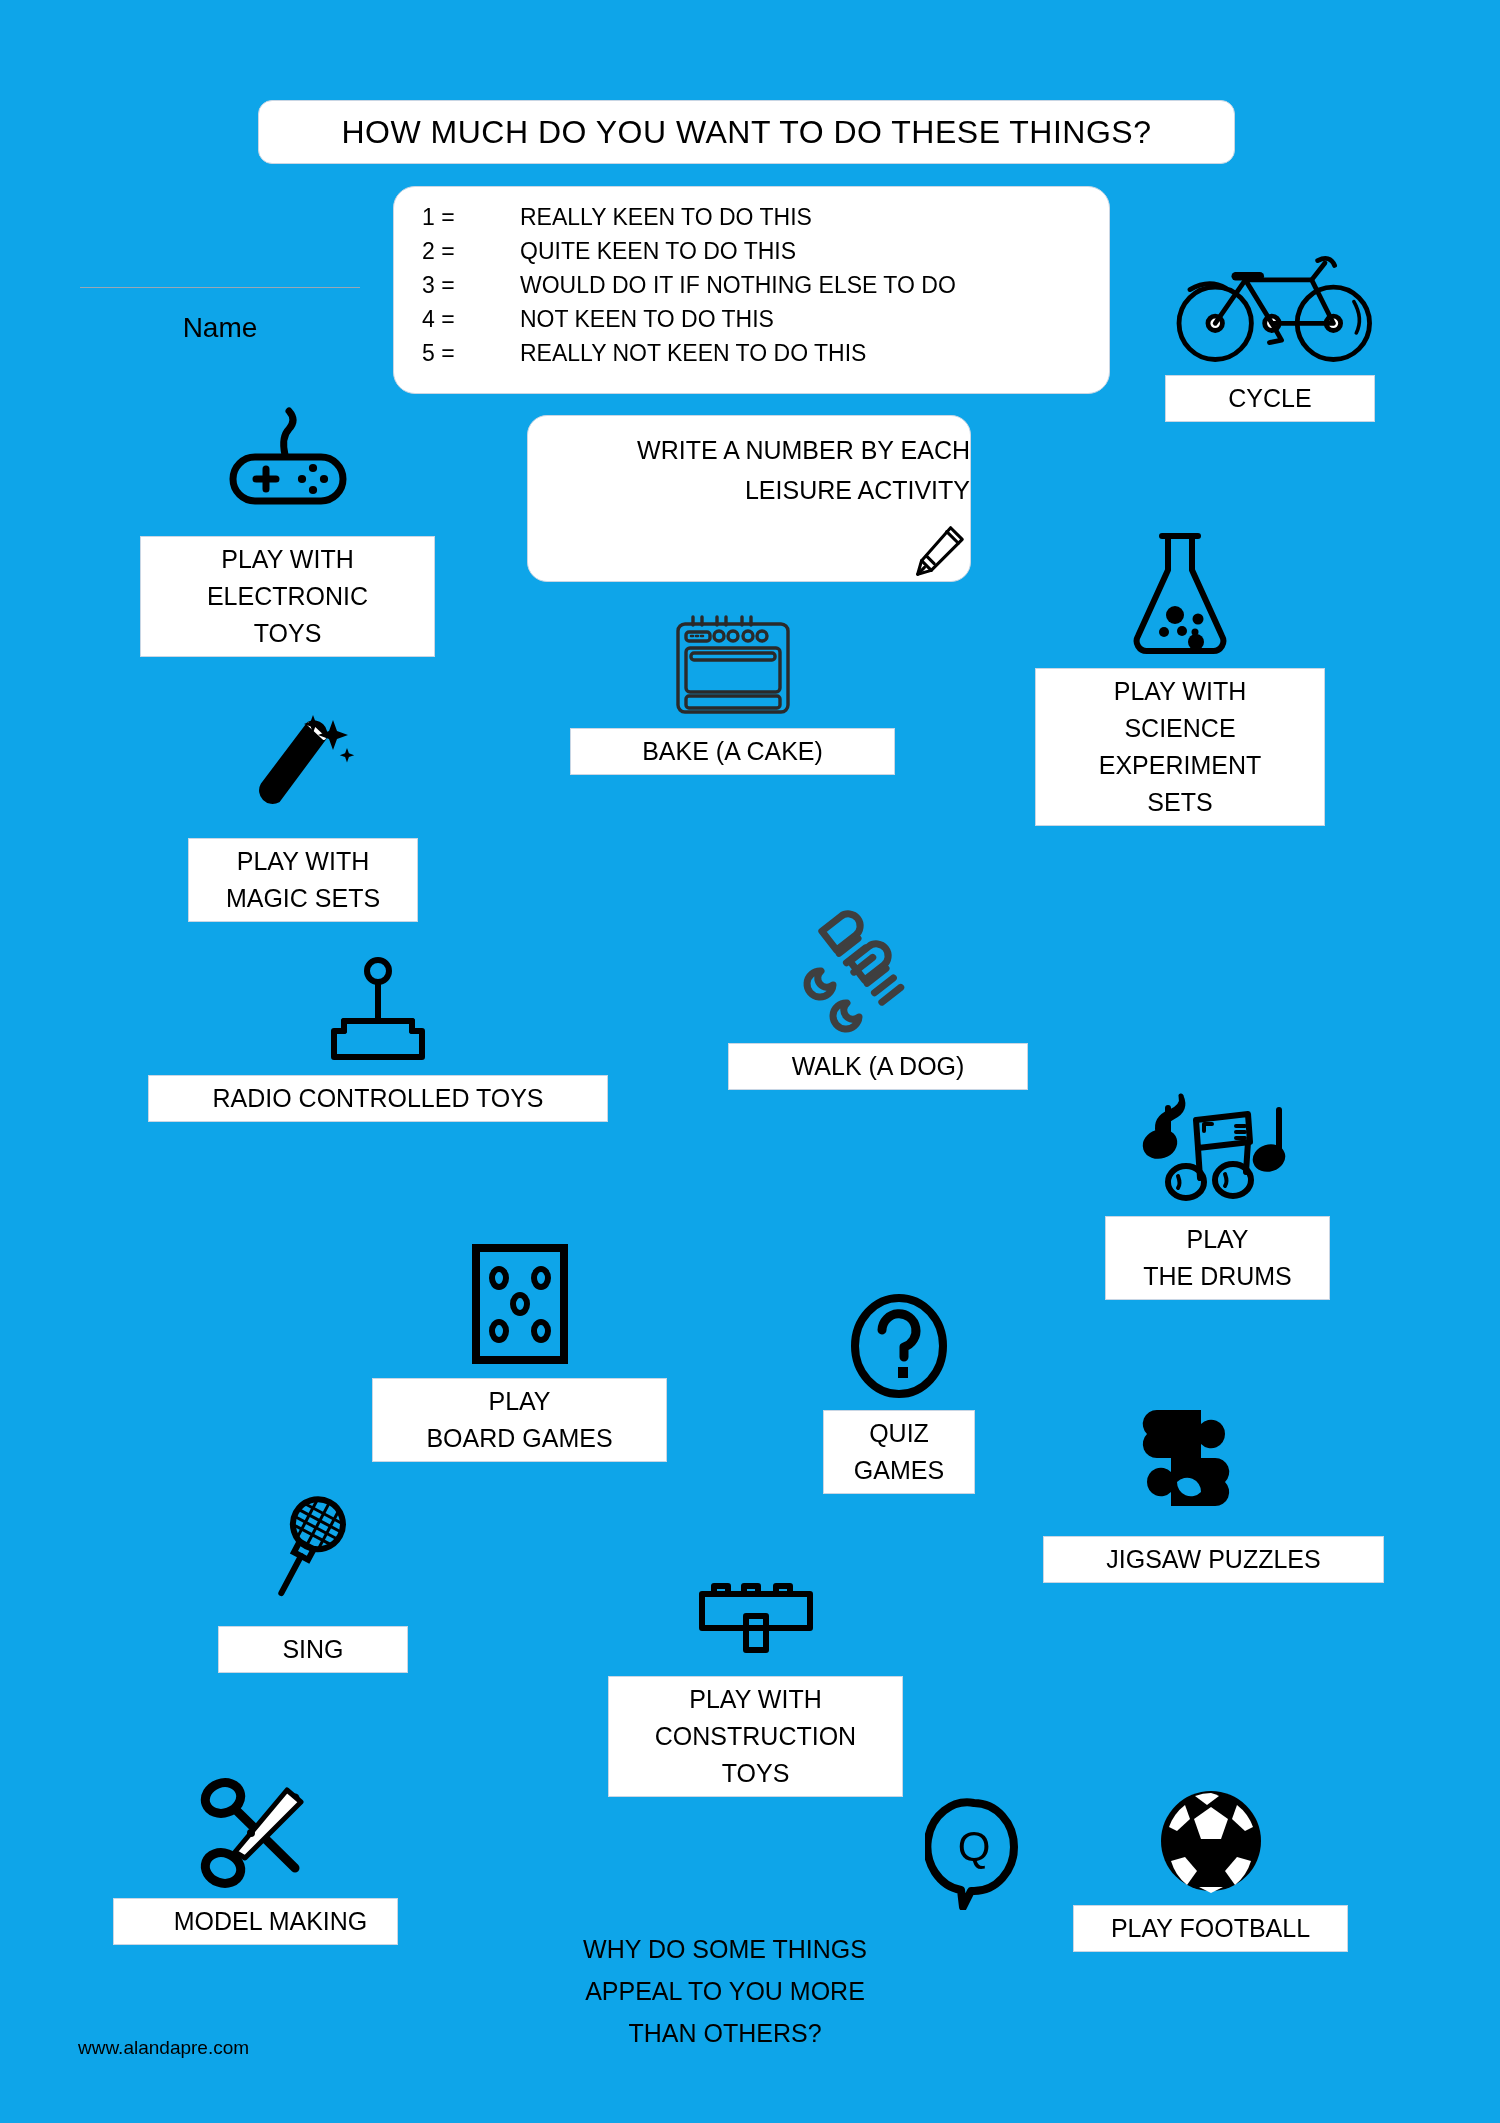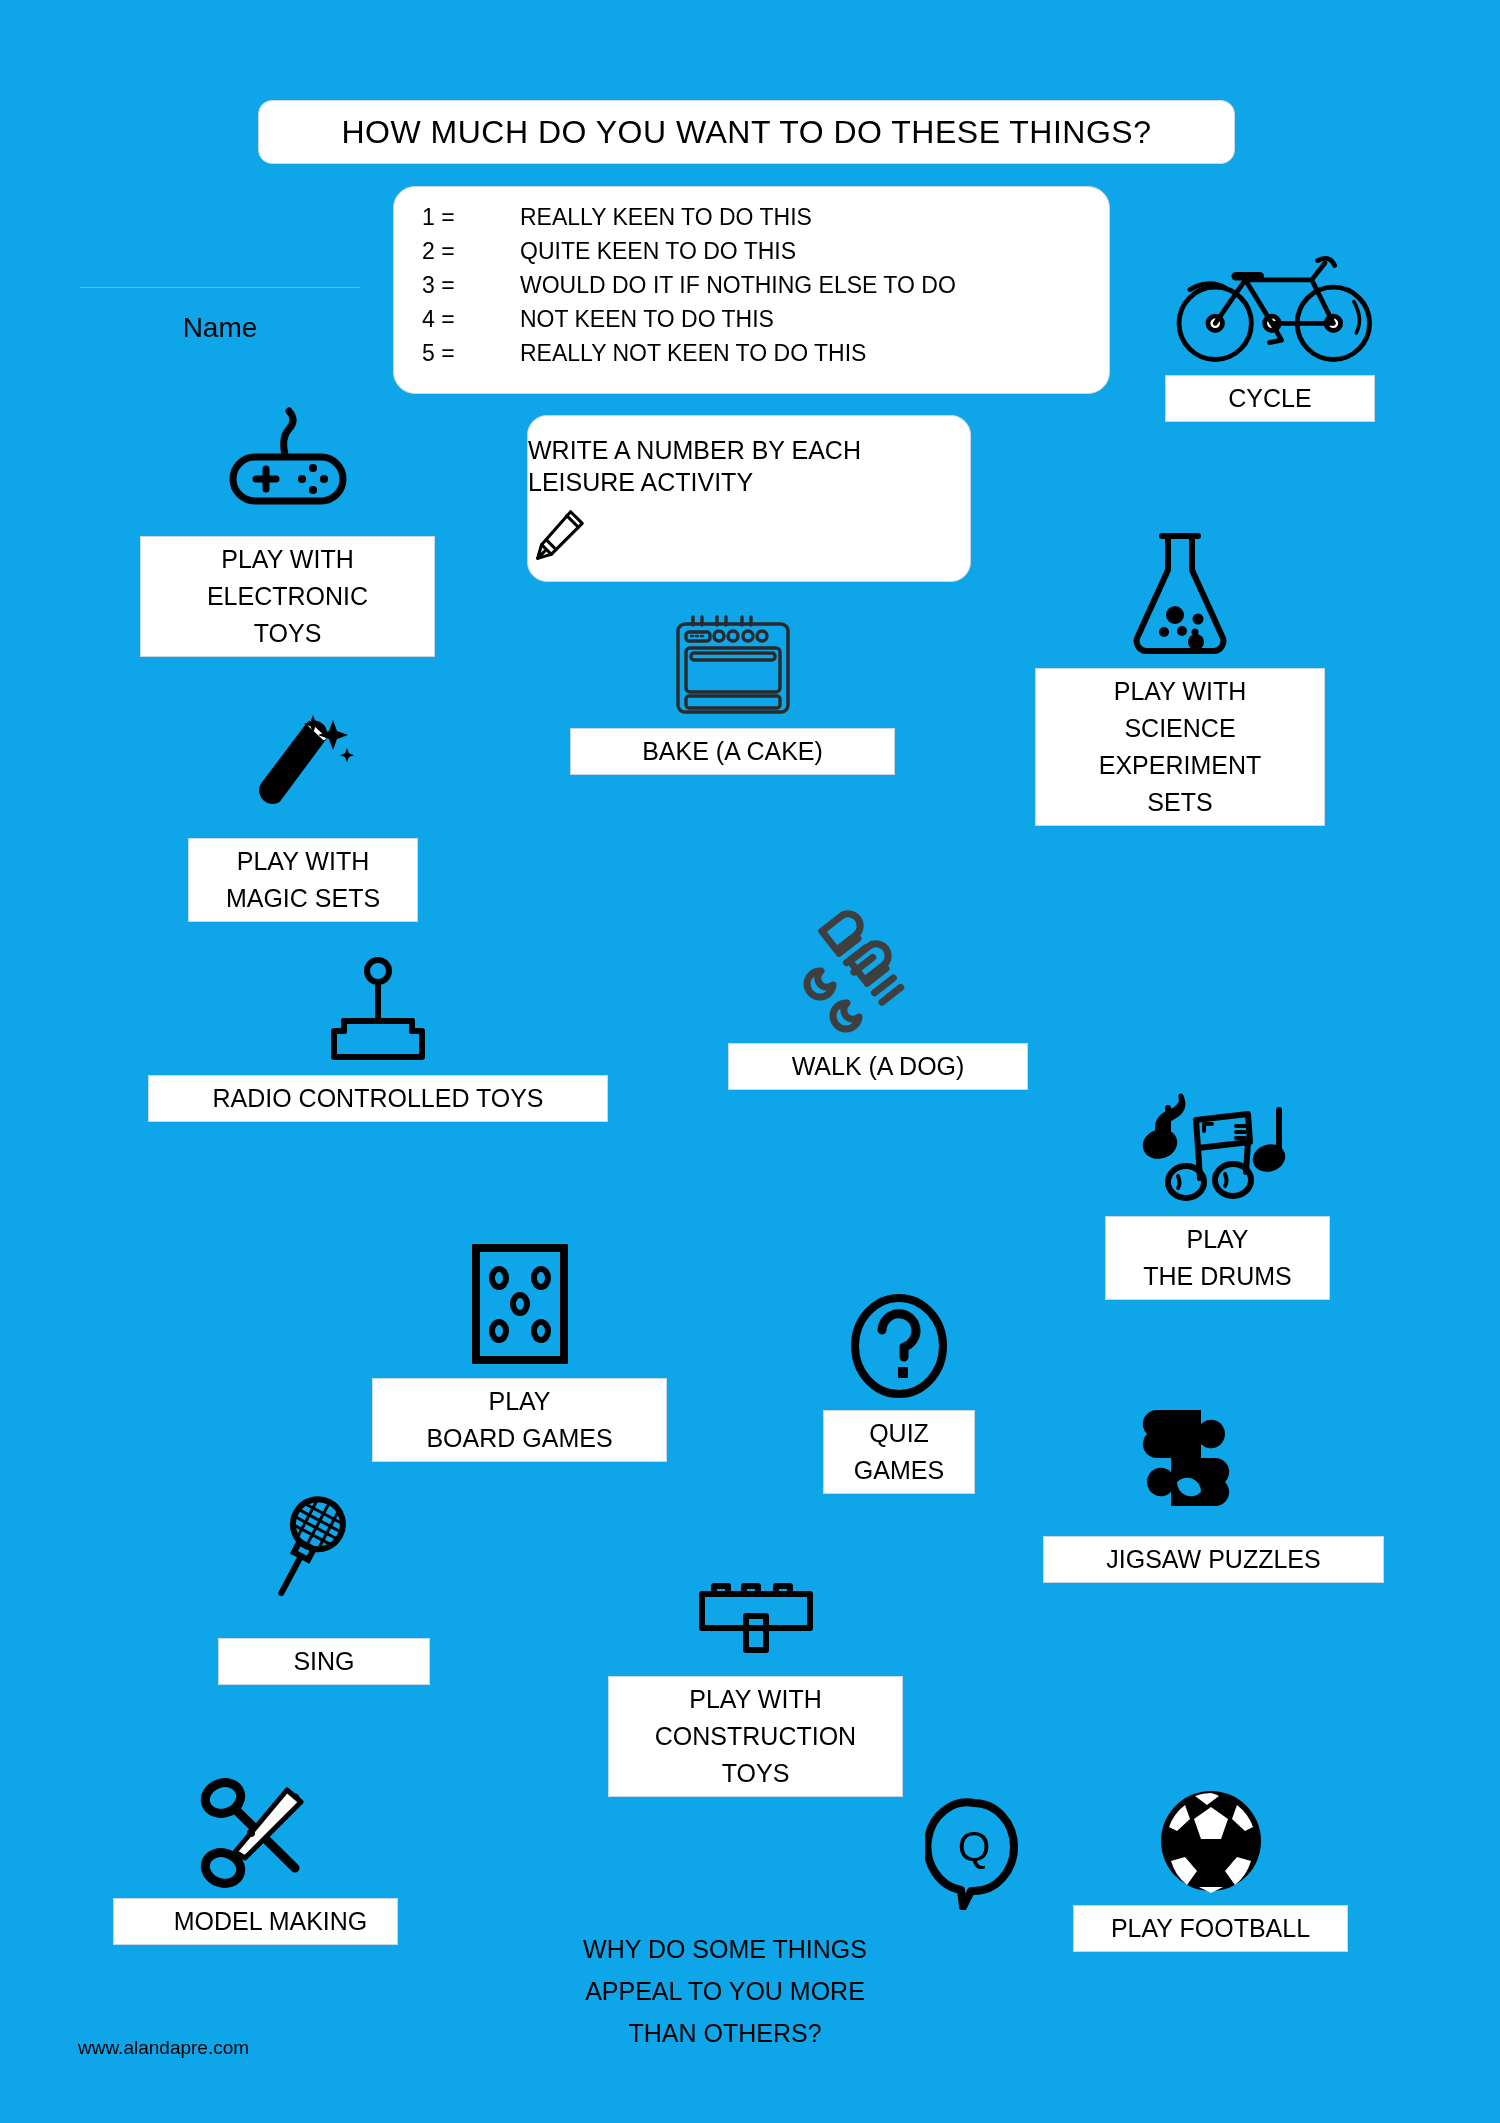--- a/index.html
+++ b/index.html
@@ -83,23 +83,24 @@
   .instr-box {
     left: 527px;
     top: 415px;
     width: 444px;
     height: 167px;
     border: 1px solid #c9d6e4;
     border-radius: 20px;
     background: #ffffff;
     display: flex;
     flex-direction: column;
-    align-items: flex-start;
+    align-items: flex-end;
     padding-top: 18px;
     box-sizing: border-box;
+    gap: 8px;
   }
   .instr-line {
     font-size: 25px;
     line-height: 32px;
     white-space: nowrap;
   }
   .instr-icon { margin-top: 6px; }
 
   
   .item { display: block; }
@@ -435,21 +436,21 @@
           <circle cx="48" cy="34" r="25" fill="none" stroke="#000" stroke-width="6"></circle>
           <g stroke="#000" stroke-width="3" fill="none">
             <path d="M27 22 h42 M24 30 h48 M24 38 h48 M27 46 h42"></path>
             <path d="M36 11 v46 M48 9 v50 M60 11 v46"></path>
           </g>
           <path d="M40 58 h16 v12 h-16 Z" fill="none" stroke="#000" stroke-width="6"></path>
           <path d="M48 70 v42" stroke="#000" stroke-width="6" stroke-linecap="round" fill="none"></path>
         </g>
       </svg>
     </div>
-    <div class="item-label" style="width:212px; margin-top:24px;">
+    <div class="item-label" style="width:190px; margin-top:12px;">
       <span>SING</span>
     </div>
   </div>
 
   <div class="abs item" style="left:608px; top:1572px;">
     <div class="item-icon" style="width:295px; height:96px;">
       <svg width="136" height="96" viewBox="0 0 136 96">
         <g fill="none" stroke="#000" stroke-width="6" stroke-linejoin="round" stroke-linecap="round">
           <path d="M26 22 v-8 h14 v8 M56 22 v-8 h14 v8 M88 22 v-8 h14 v8"></path>
           <path d="M14 22 h108 v34 H14 Z"></path>

